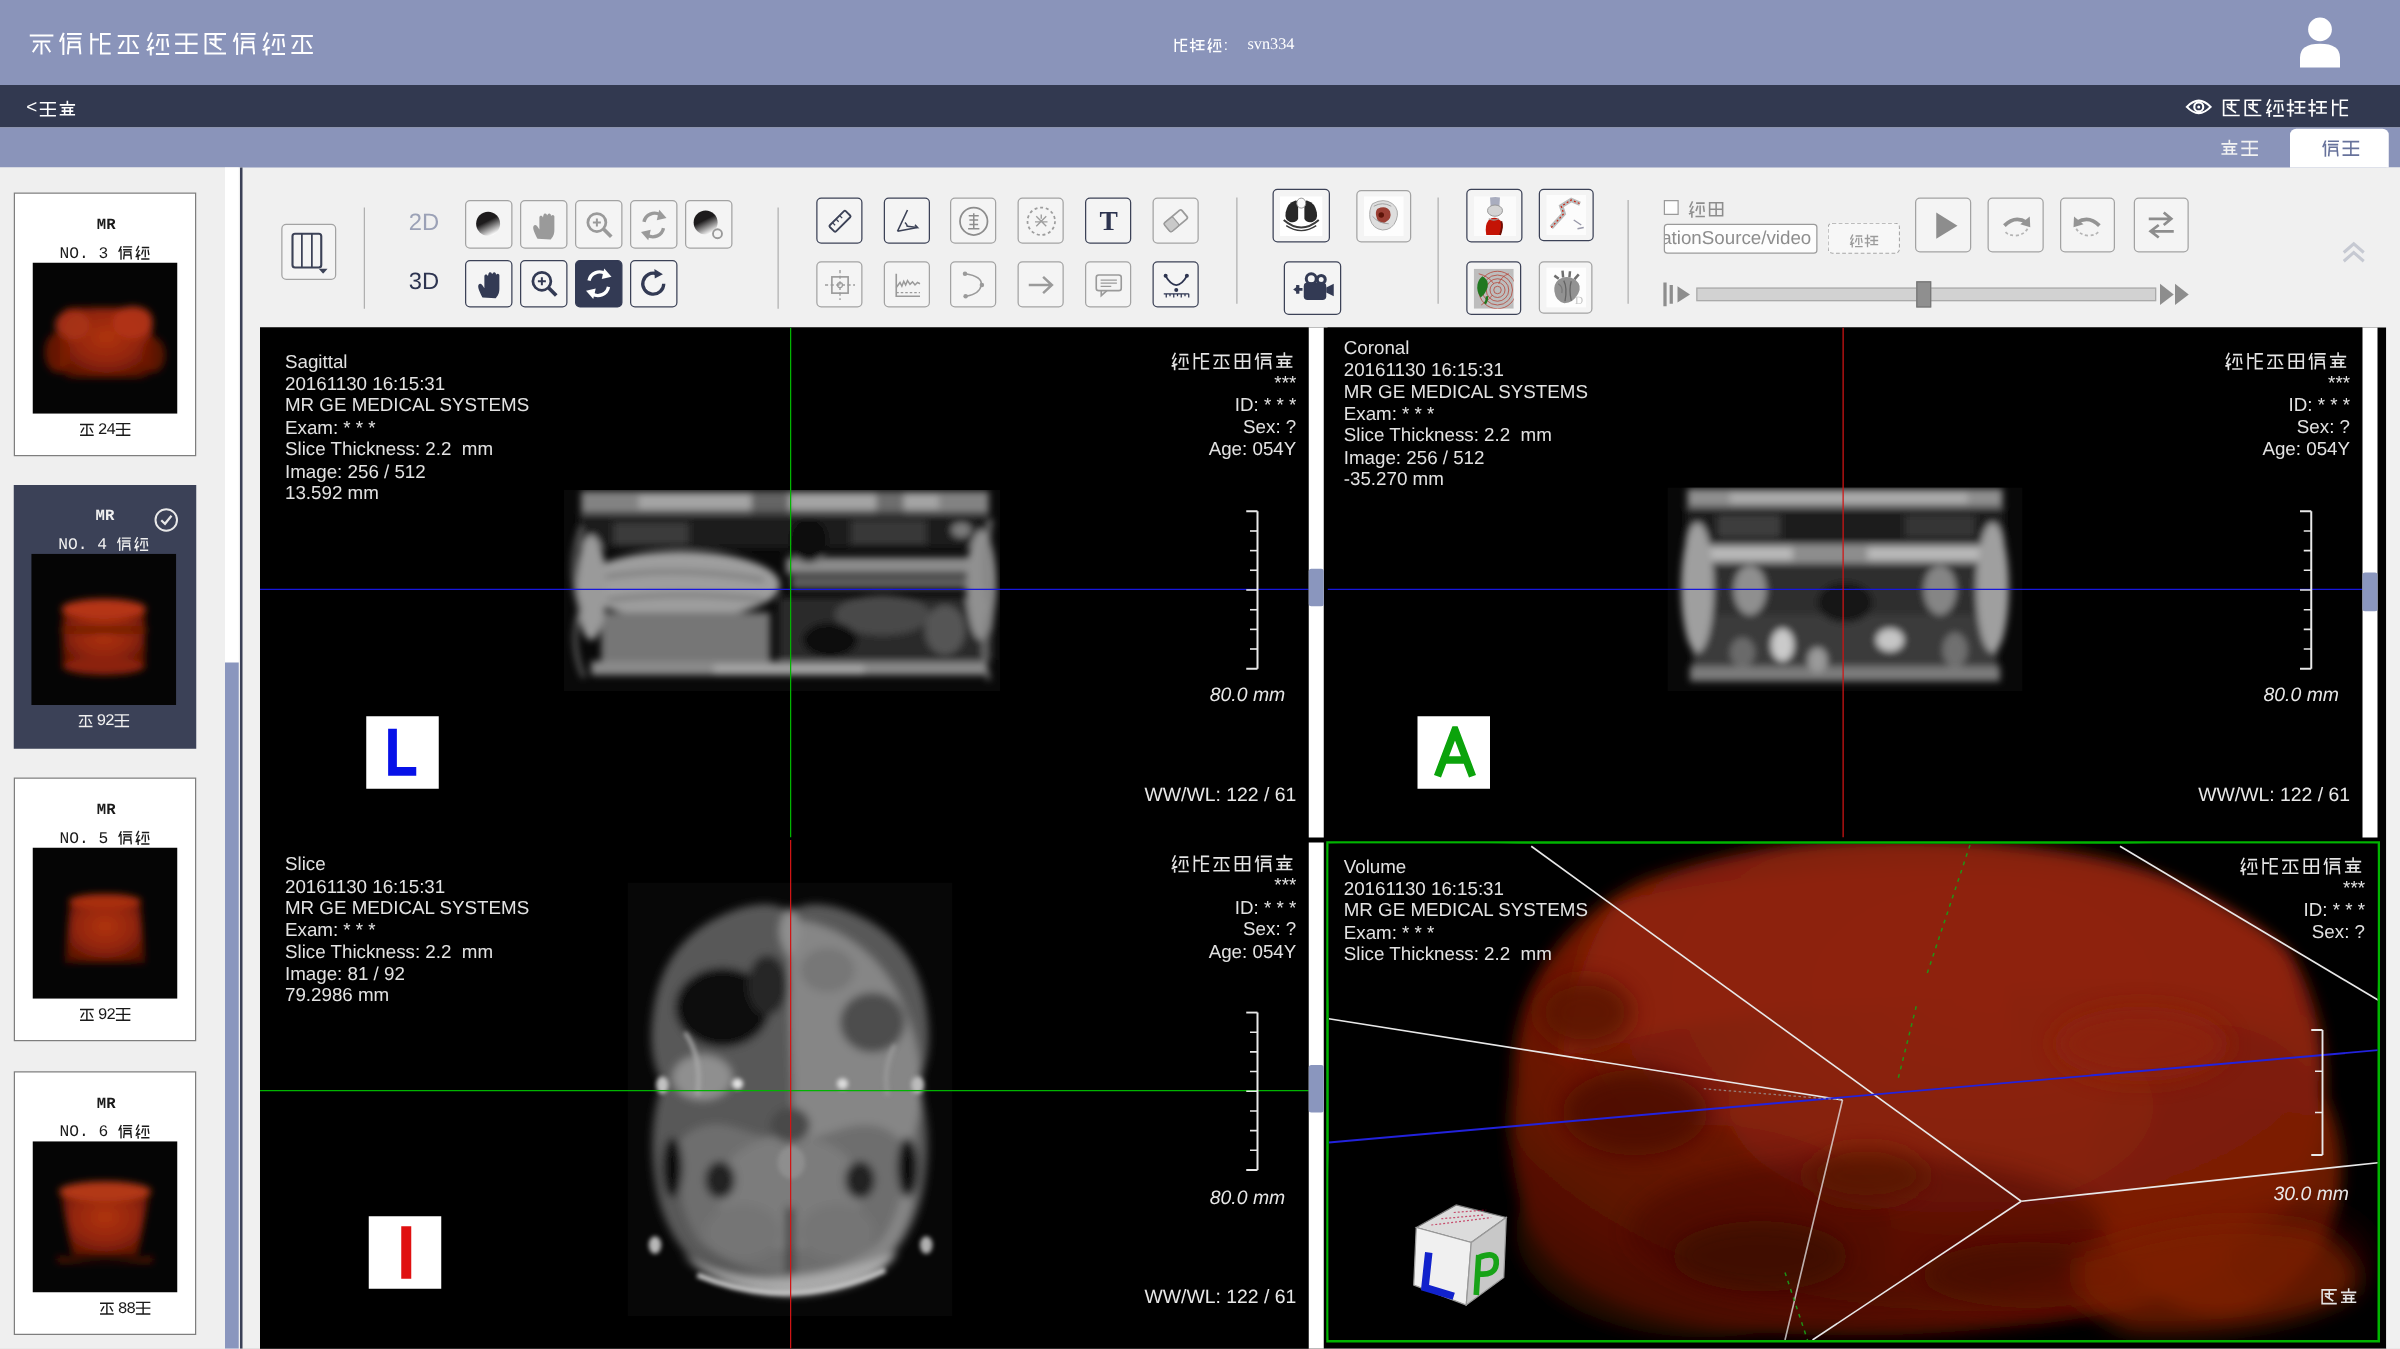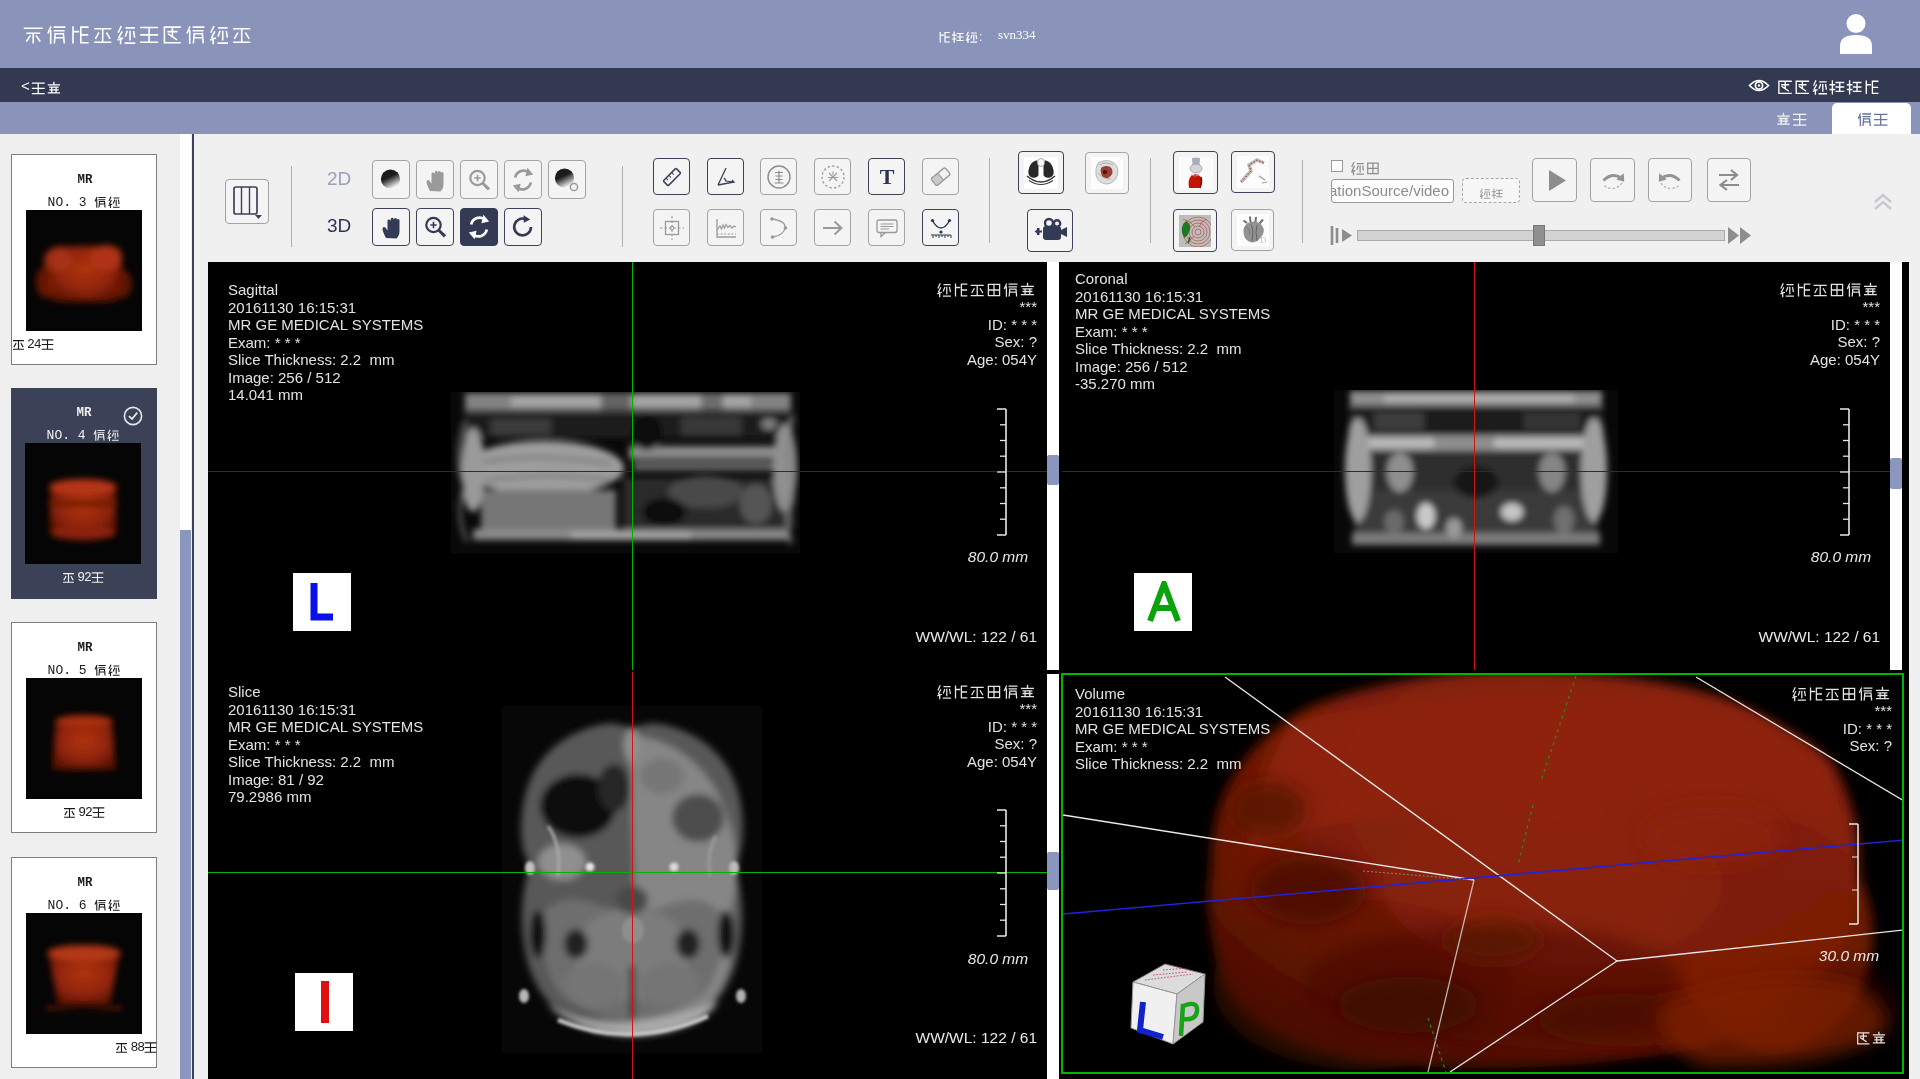--- a/index.html
+++ b/index.html
@@ -71,21 +71,21 @@
           </defs>
           <rect width="116" height="121" fill="#050505"></rect>
           <g filter="url(#bl1)">
             <rect x="22" y="36" width="74" height="56" rx="10" fill="url(#rg1)"></rect>
             <ellipse cx="32" cy="50" rx="14" ry="12" fill="#a93214" opacity=".9"></ellipse>
             <ellipse cx="80" cy="48" rx="16" ry="13" fill="#b23314" opacity=".9"></ellipse>
             <ellipse cx="20" cy="72" rx="10" ry="16" fill="#7c1d06" opacity=".8"></ellipse>
             <ellipse cx="97" cy="74" rx="9" ry="14" fill="#6e1805" opacity=".8"></ellipse>
           </g>
         </svg></div>
-<div class="abs" style="left:0;top:179px;width:146px;text-align:left"><svg width="15" height="14" viewBox="0 0 15 14" style="vertical-align:middle">
+<div class="abs" style="left:0;top:179px;width:146px;text-align:center"><svg width="15" height="14" viewBox="0 0 15 14" style="vertical-align:middle">
           <path d="M 1.6,3.6 H 11.4 M 6.5,3.6 V 11.4 M 3.9,6.5 L 2.1,9.6 M 9.1,6.5 L 10.9,9.6 M 1.6,12.2 H 11.4" fill="none" stroke="#1a1a1a" stroke-width="1.15" stroke-linecap="square"></path>
         </svg><span style="font-size:13px;color:#1a1a1a;font-family:'Liberation Mono',monospace;letter-spacing:-1px">24</span><svg width="15" height="14" viewBox="0 0 15 14" style="vertical-align:middle">
           <path d="M 1.3,2.9 H 11.7 M 1.3,7.5 H 11.7 M 1.3,12.2 H 11.7 M 6.5,2.9 V 12.2" fill="none" stroke="#1a1a1a" stroke-width="1.15" stroke-linecap="square"></path>
         </svg></div>
 </div>
 <div class="abs" style="left:11px;top:388px;width:146px;height:211px;background:#3b4157;border:none">
 <svg class="abs" style="left:112px;top:18px" width="20" height="20" viewBox="0 0 20 20">
         <circle cx="10" cy="10" r="8.6" fill="none" stroke="#e8e8e8" stroke-width="1.6"></circle>
         <path d="M6 10.2 L9 13 L14.2 6.6" fill="none" stroke="#e8e8e8" stroke-width="1.8"></path>
       </svg>
@@ -164,21 +164,21 @@
               <feGaussianBlur stdDeviation="3"></feGaussianBlur>
             </filter>
           </defs>
           <rect width="116" height="121" fill="#050505"></rect>
           <g filter="url(#bl1)">
             <path d="M22 38 L94 38 L84 92 L32 92 Z" fill="url(#rg1)"></path>
             <ellipse cx="58" cy="40" rx="37" ry="8" fill="#b23718"></ellipse>
             <path d="M20 92 Q58 100 96 92 L96 97 L20 97 Z" fill="#5c1404"></path>
           </g>
         </svg></div>
-<div class="abs" style="left:1px;top:179px;width:146px;text-align:right"><svg width="15" height="14" viewBox="0 0 15 14" style="vertical-align:middle">
+<div class="abs" style="left:16px;top:179px;width:146px;text-align:center"><svg width="15" height="14" viewBox="0 0 15 14" style="vertical-align:middle">
           <path d="M 1.6,3.6 H 11.4 M 6.5,3.6 V 11.4 M 3.9,6.5 L 2.1,9.6 M 9.1,6.5 L 10.9,9.6 M 1.6,12.2 H 11.4" fill="none" stroke="#1a1a1a" stroke-width="1.15" stroke-linecap="square"></path>
         </svg><span style="font-size:13px;color:#1a1a1a;font-family:'Liberation Mono',monospace;letter-spacing:-1px">88</span><svg width="15" height="14" viewBox="0 0 15 14" style="vertical-align:middle">
           <path d="M 1.3,2.9 H 11.7 M 1.3,7.5 H 11.7 M 1.3,12.2 H 11.7 M 6.5,2.9 V 12.2" fill="none" stroke="#1a1a1a" stroke-width="1.15" stroke-linecap="square"></path>
         </svg></div>
 </div>
 <div class="abs" style="left:180px;top:134px;width:11px;height:945px;background:#fff"></div>
 <div class="abs" style="left:180px;top:530px;width:11px;height:549px;background:#8a96be"></div>
 <div class="abs" style="left:192px;top:134px;width:2px;height:945px;background:#3b4157"></div>
 <div class="btn" style="left:225px;top:179px;width:44px;height:45px">
       <svg width="32" height="34" viewBox="0 0 32 34">
@@ -513,21 +513,21 @@
         <path d="M5 2 V36 H24" stroke="#0711e8" stroke-width="7" fill="none"></path>
       </svg>
 </div>
     <div class="abs vtxt" style="left:228px;top:281px">
       <div>Sagittal</div>
       <div>20161130 16:15:31</div>
       <div>MR GE MEDICAL SYSTEMS</div>
       <div>Exam: * * *</div>
       <div>Slice Thickness: 2.2&nbsp; mm</div>
       <div>Image: 256 / 512</div>
-      <div>14.041 mm</div>
+      <div>13.592 mm</div>
     </div>
     <div class="abs rtxt" style="left:777px;top:280px;width:260px"><svg width="101" height="17" viewBox="0 0 101 17" style="vertical-align:middle">
         <path d="M 4.0,2.8 L 2.2,6.8 M 4.6,6.8 L 2.5,10.8 M 1.9,12.7 L 5.3,11.5 M 3.7,11.5 V 15.5 M 8.1,3.7 H 14.0 M 8.7,6.5 L 7.4,9.9 M 10.8,6.5 V 12.7 M 13.6,6.5 L 14.3,10.5 M 7.4,15.2 H 14.3 M 19.5,3.1 V 14.9 M 19.5,6.5 H 23.6 M 25.4,3.1 V 14.9 M 25.4,3.1 H 30.7 M 25.4,9.0 H 30.4 M 25.4,14.9 H 30.7 M 35.3,4.3 H 47.1 M 41.2,4.3 V 13.6 M 38.1,7.8 L 36.0,11.5 M 44.3,7.8 L 46.5,11.5 M 35.3,14.6 H 47.1 M 52.4,3.4 H 63.6 V 14.6 H 52.4 Z M 52.4,9.0 H 63.6 M 58.0,3.4 V 14.6 M 70.4,3.1 L 68.5,7.4 M 70.4,5.9 V 15.2 M 73.2,3.1 H 80.9 M 73.2,5.9 H 80.3 M 73.8,8.1 H 80.0 M 73.8,8.1 L 73.2,14.9 M 80.0,8.1 L 80.6,14.9 M 74.1,11.2 H 80.0 M 91.5,2.5 V 5.3 M 85.6,5.3 H 97.3 M 87.1,7.8 H 95.8 M 87.1,10.5 H 95.8 M 85.6,13.6 H 97.3 M 89.1,7.8 V 13.6 M 93.8,7.8 V 13.6" fill="none" stroke="#e4e4e4" stroke-width="1.30" stroke-linecap="square"></path>
       </svg></div>
     <div class="abs vtxt rtxt" style="left:777px;top:298px;width:260px">
       <div>***</div>
       <div>ID: * * *</div>
       <div>Sex: ?</div>
       <div>Age: 054Y</div>
     </div>

